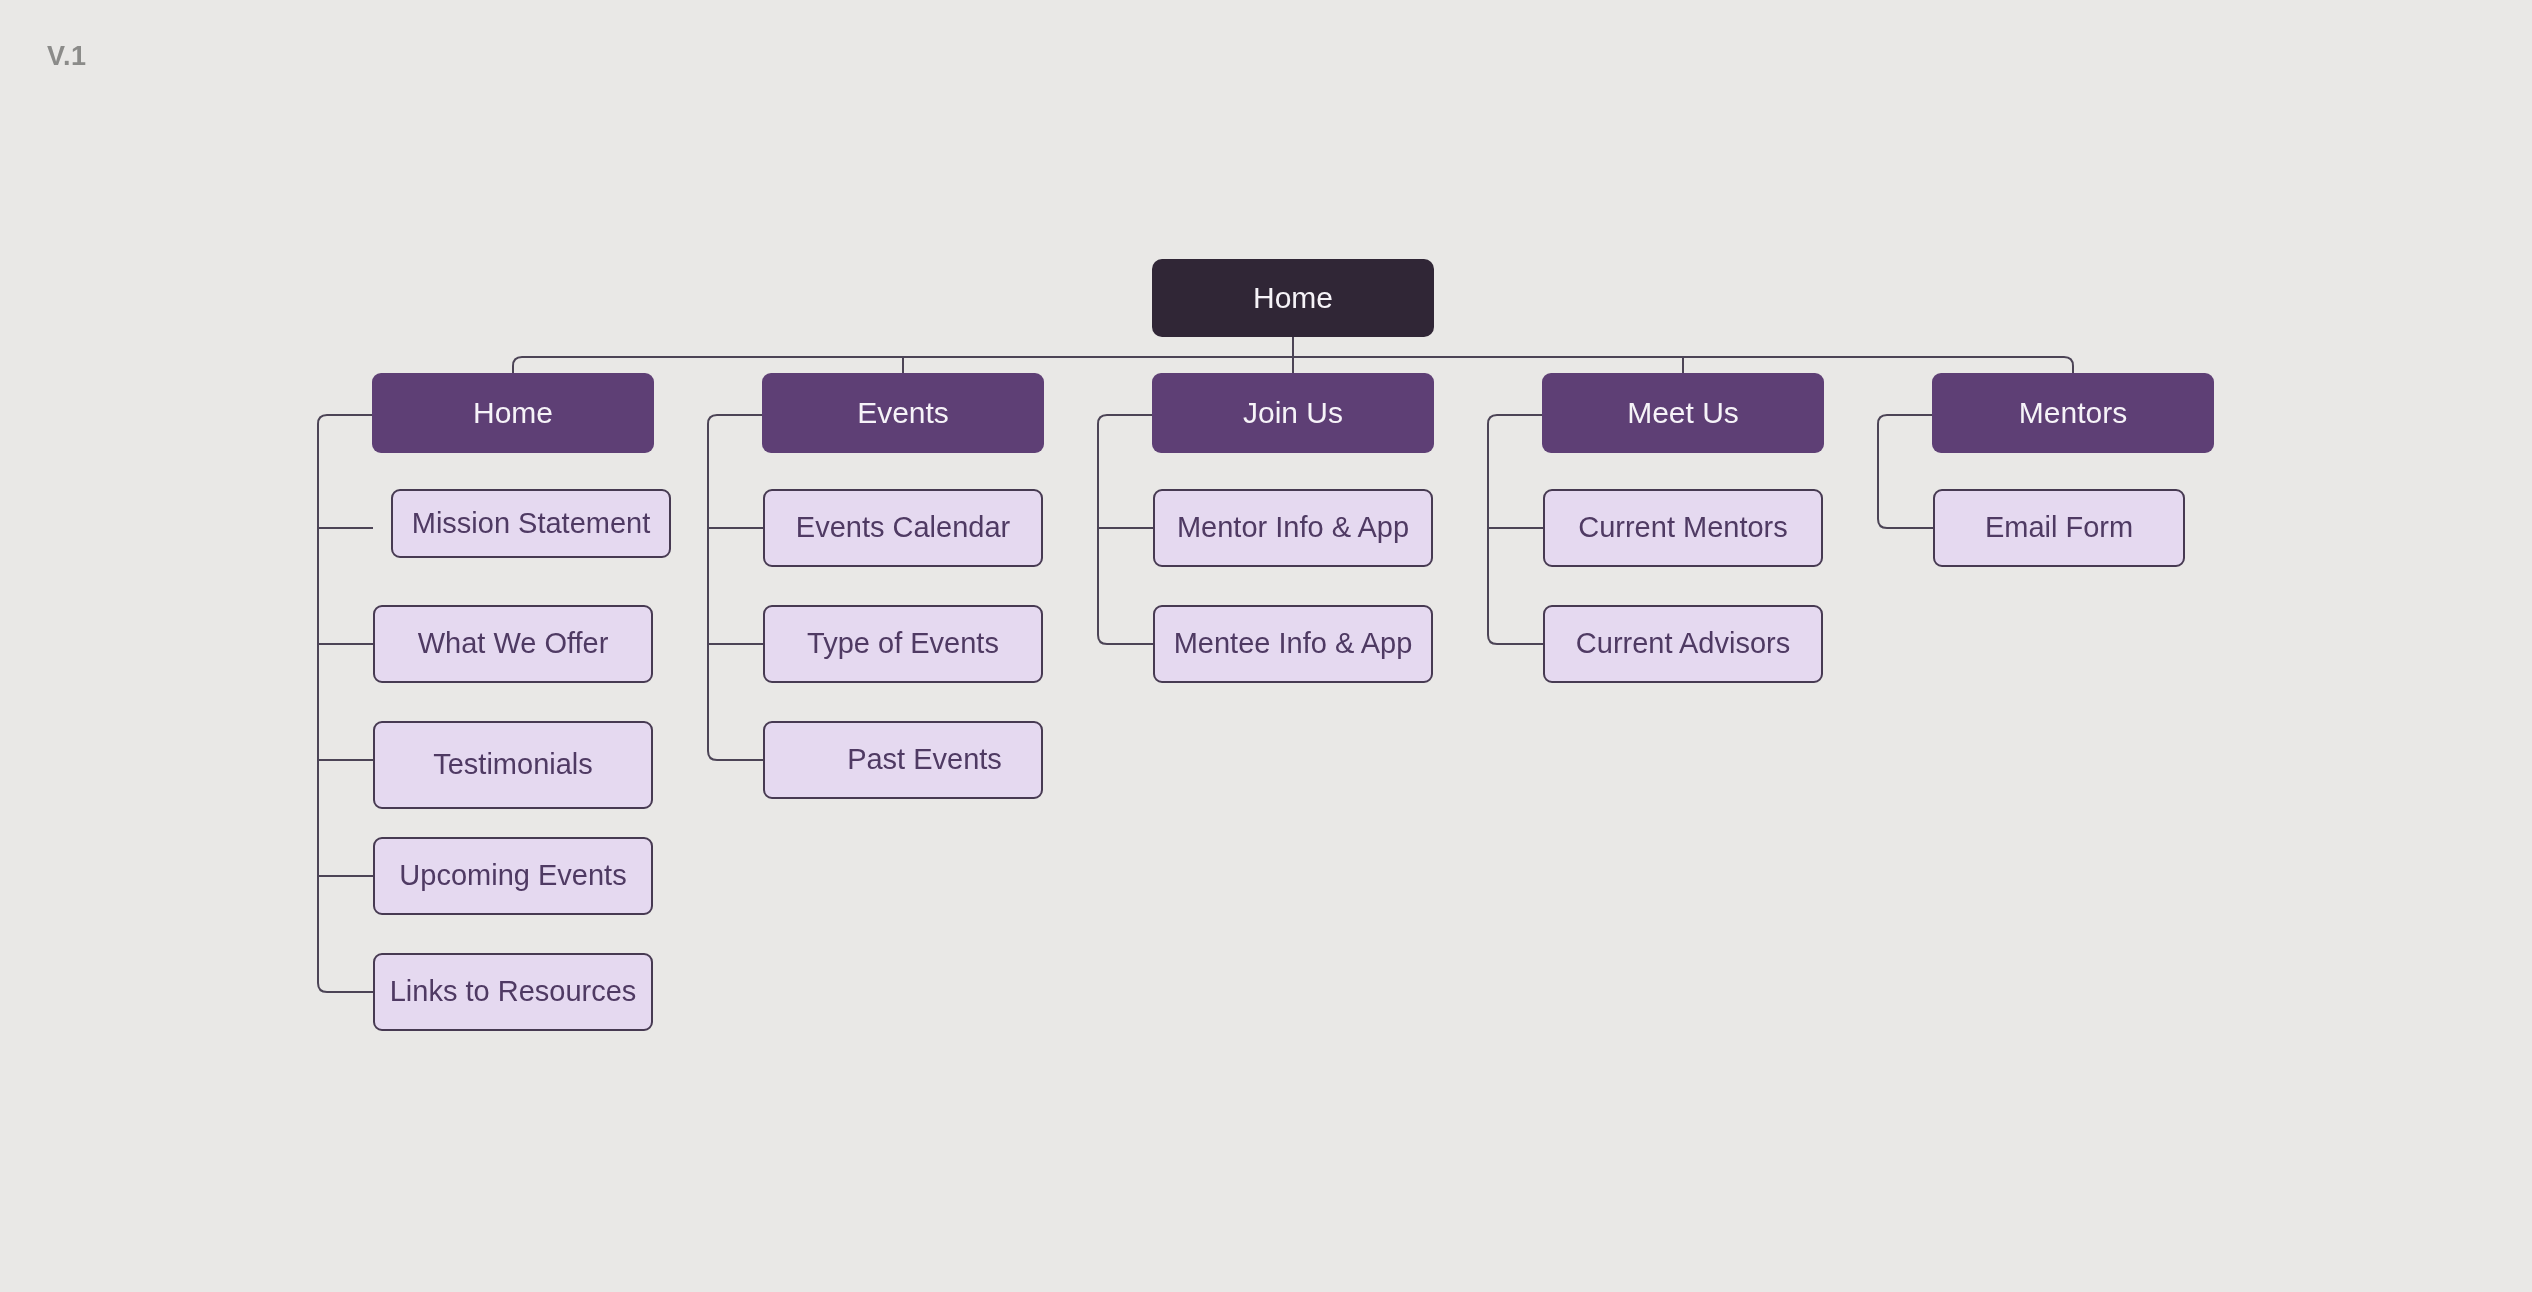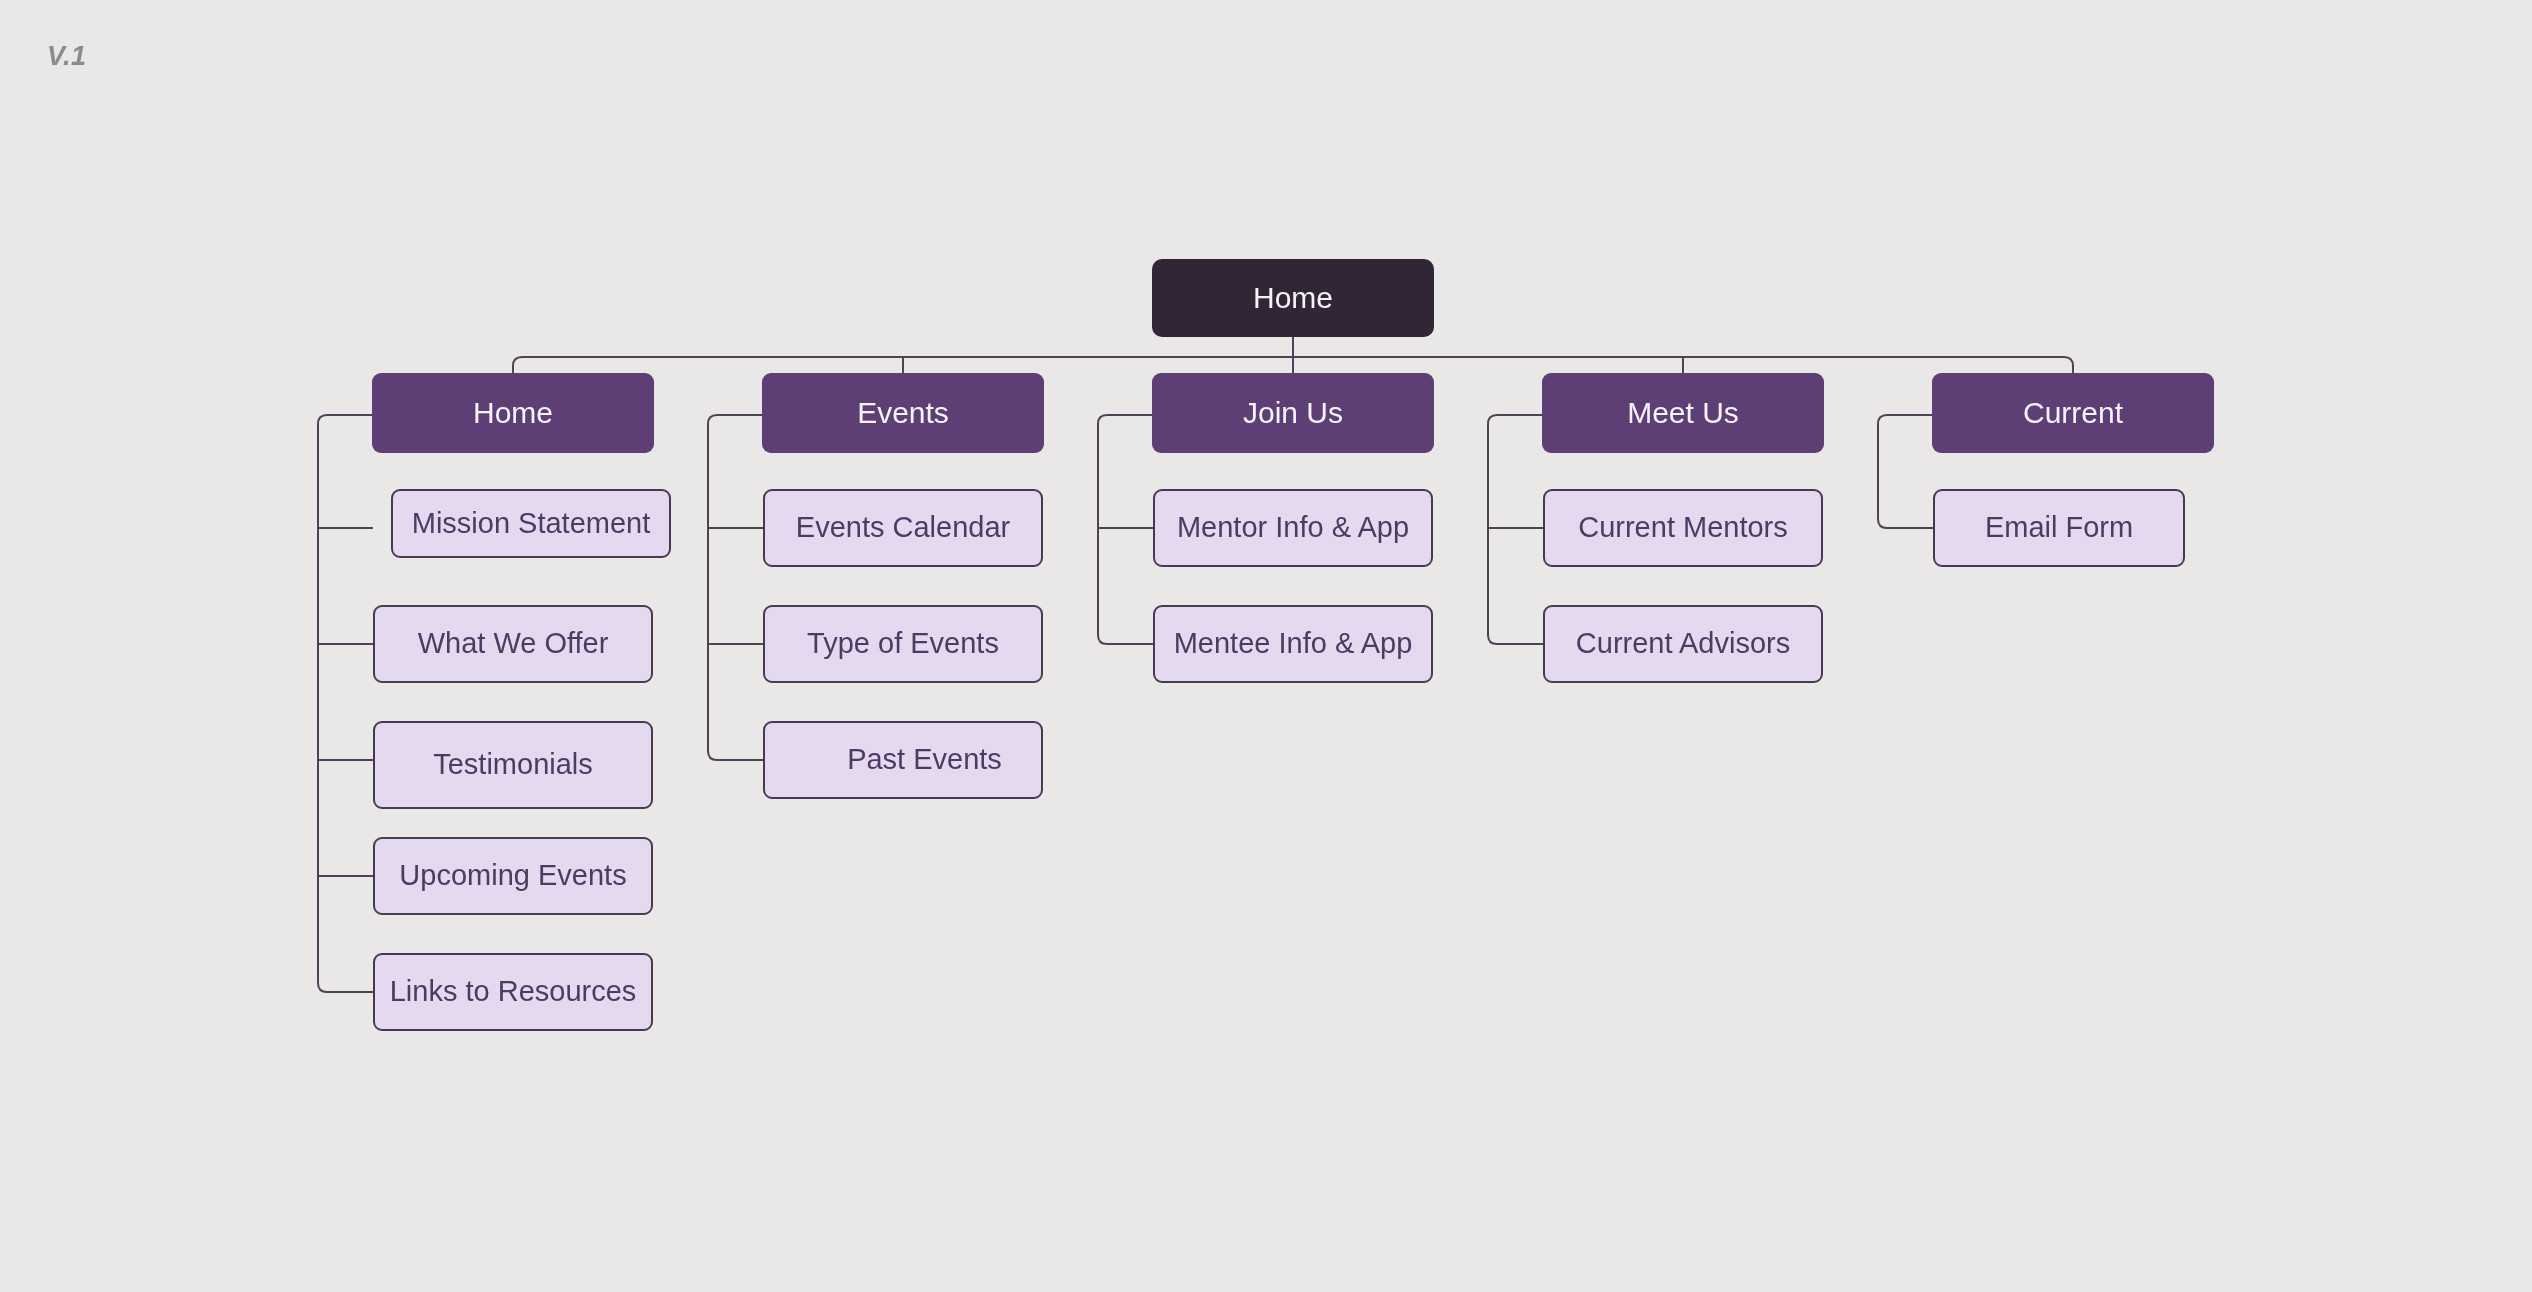--- a/index.html
+++ b/index.html
@@ -18,21 +18,20 @@
     width:2532px;height:1292px;position:relative;overflow:hidden;
     background:var(--background);
     font-family:"Liberation Sans", sans-serif;
   }
   #canvas{position:absolute;inset:0;}
   #connectors{position:absolute;left:0;top:0;z-index:0;}
   .version{
     position:absolute;left:47px;top:41px;z-index:2;
     font-size:27px;font-weight:700;color:var(--version-text);
     letter-spacing:0.5px;
-    font-style:italic;
   }
   .node{
     position:absolute;z-index:1;box-sizing:border-box;
     display:flex;align-items:center;justify-content:center;
     text-align:center;border-radius:9px;cursor:default;
     line-height:1.15;
   }
   .node-root{
     background:var(--root-fill);color:var(--light-text);
     border-radius:10px;font-size:30px;
@@ -109,19 +108,19 @@
       <div class="node node-branch" style="left: 1542px; top: 373px; width: 282px; height: 80px;">
         <span>Meet Us</span>
       </div>
       <div class="node node-child" style="left: 1543px; top: 489px; width: 280px; height: 78px;">
         <span>Current Mentors</span>
       </div>
       <div class="node node-child" style="left: 1543px; top: 605px; width: 280px; height: 78px;">
         <span>Current Advisors</span>
       </div>
       <div class="node node-branch" style="left: 1932px; top: 373px; width: 282px; height: 80px;">
-        <span>Current</span>
+        <span>Mentors</span>
       </div>
       <div class="node node-child" style="left: 1933px; top: 489px; width: 252px; height: 78px;">
         <span>Email Form</span>
       </div>
     </div>
 </div>
 
 </body></html>

